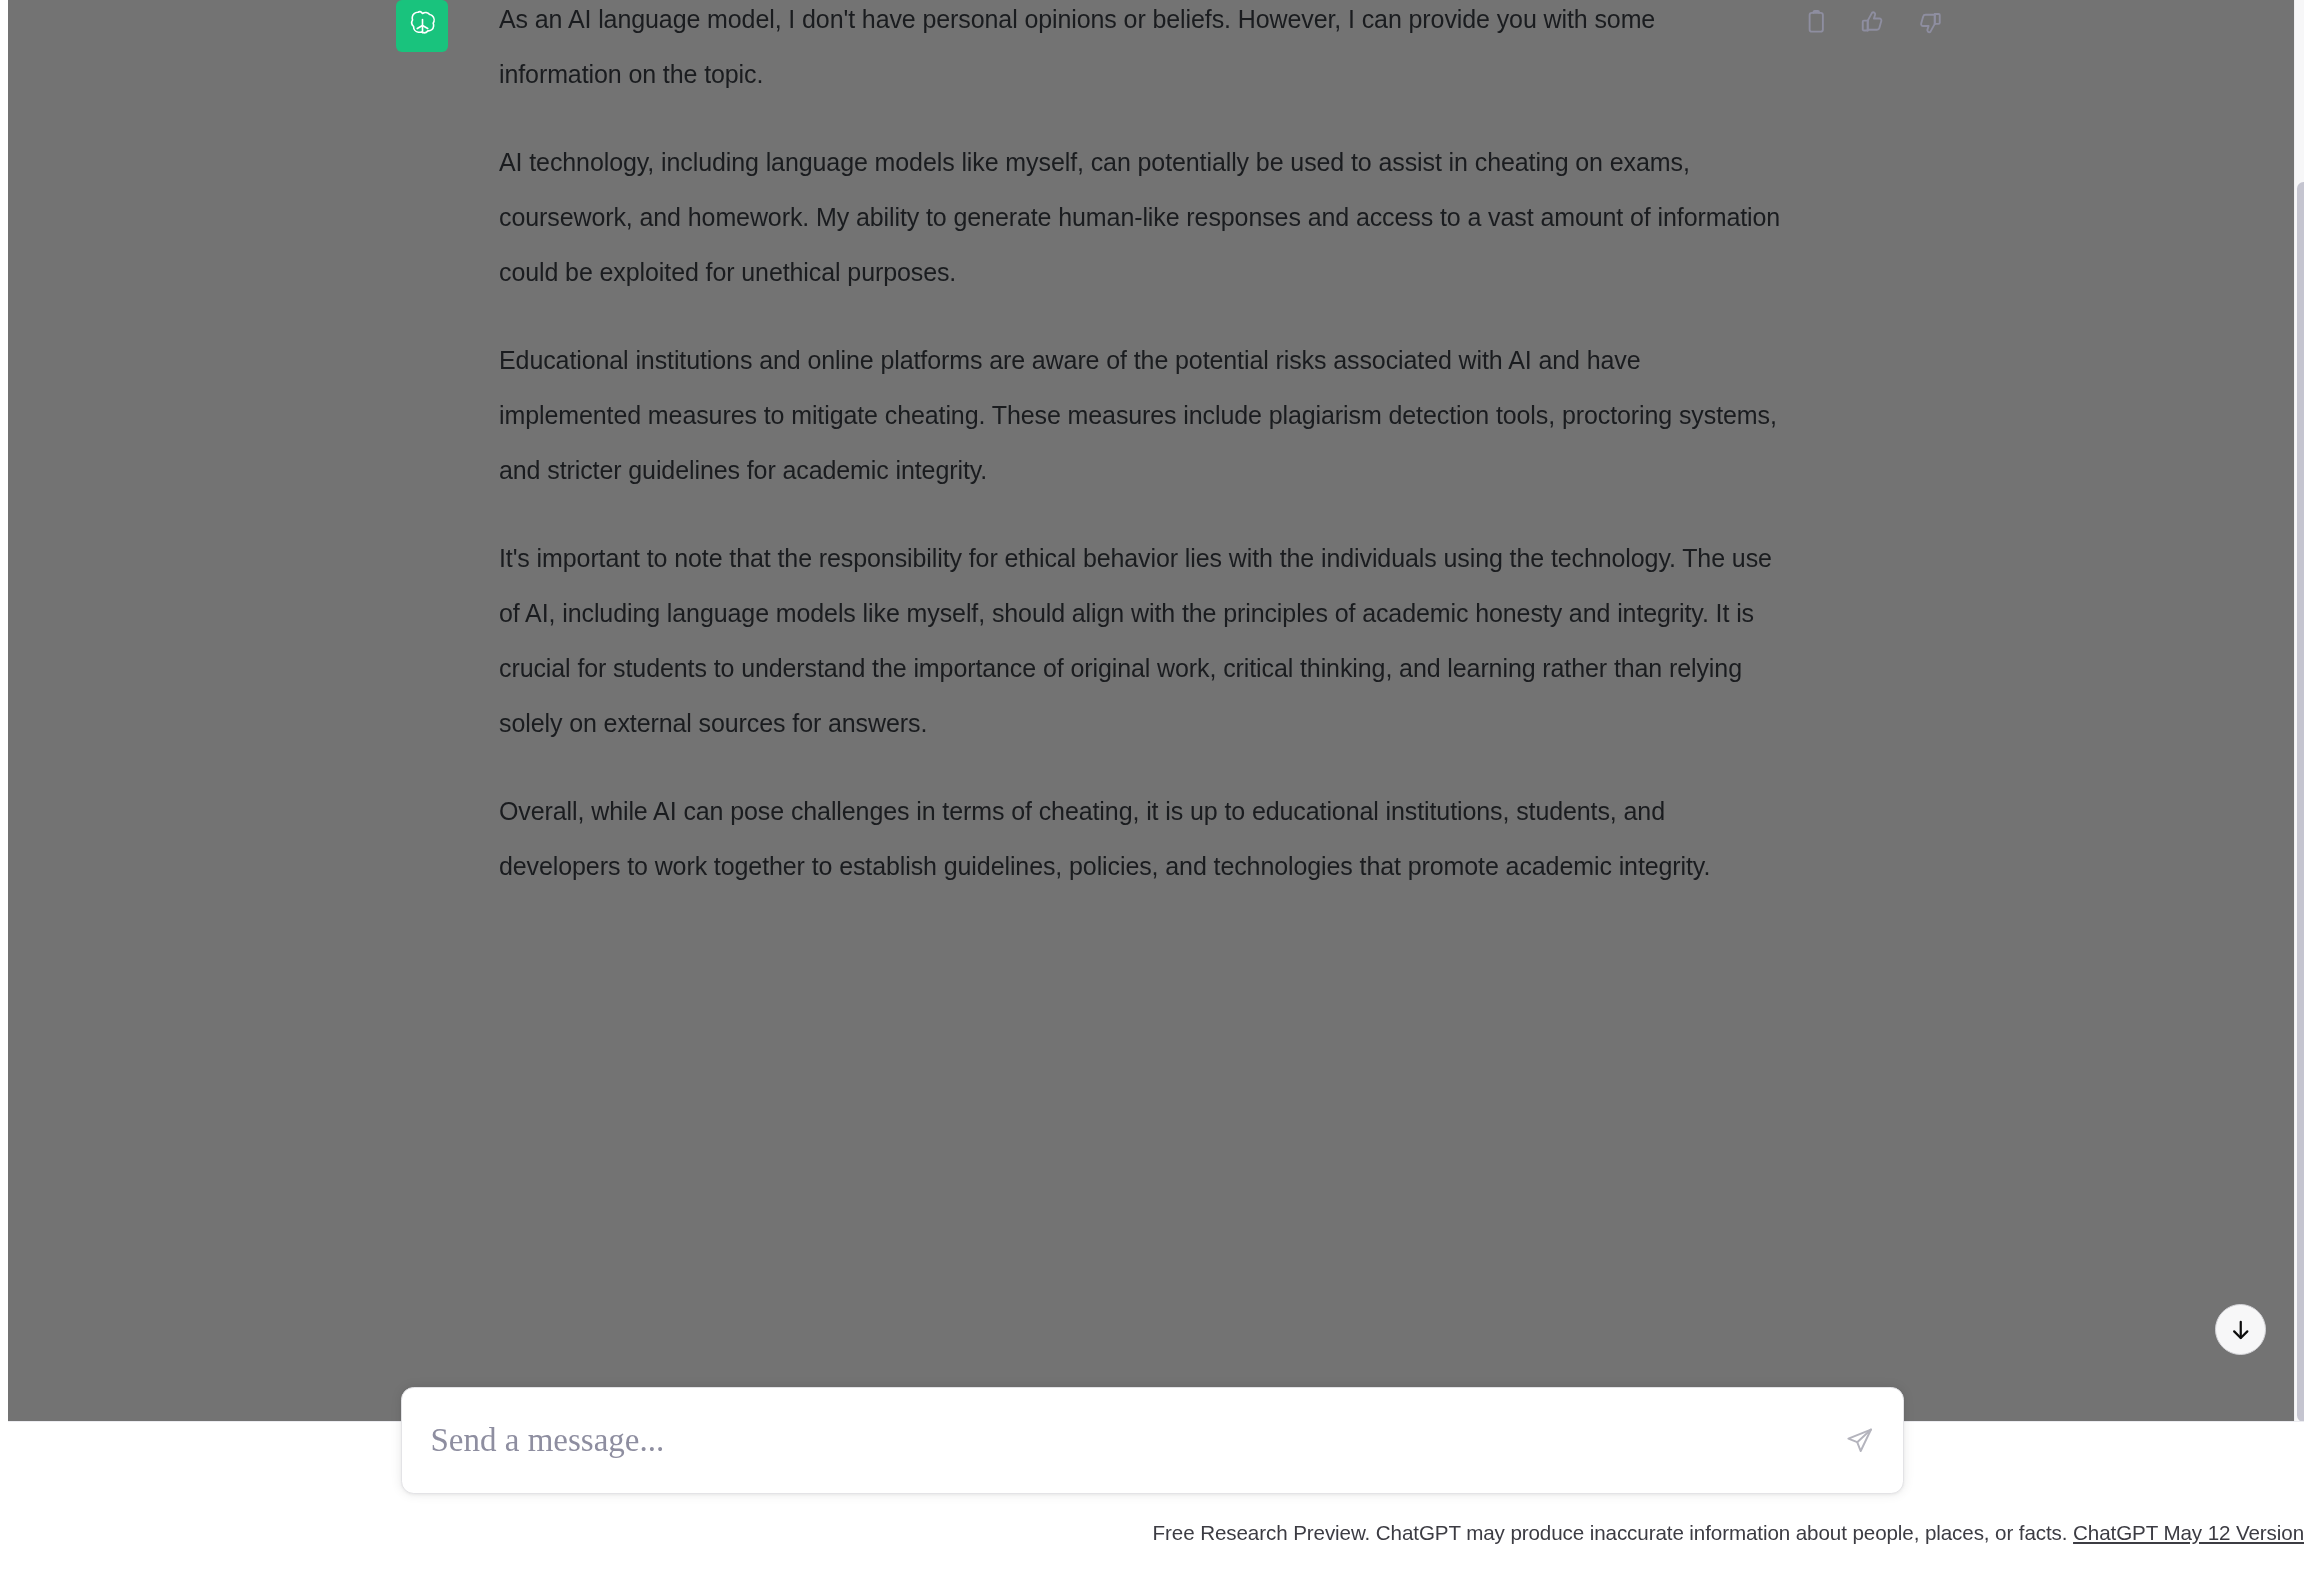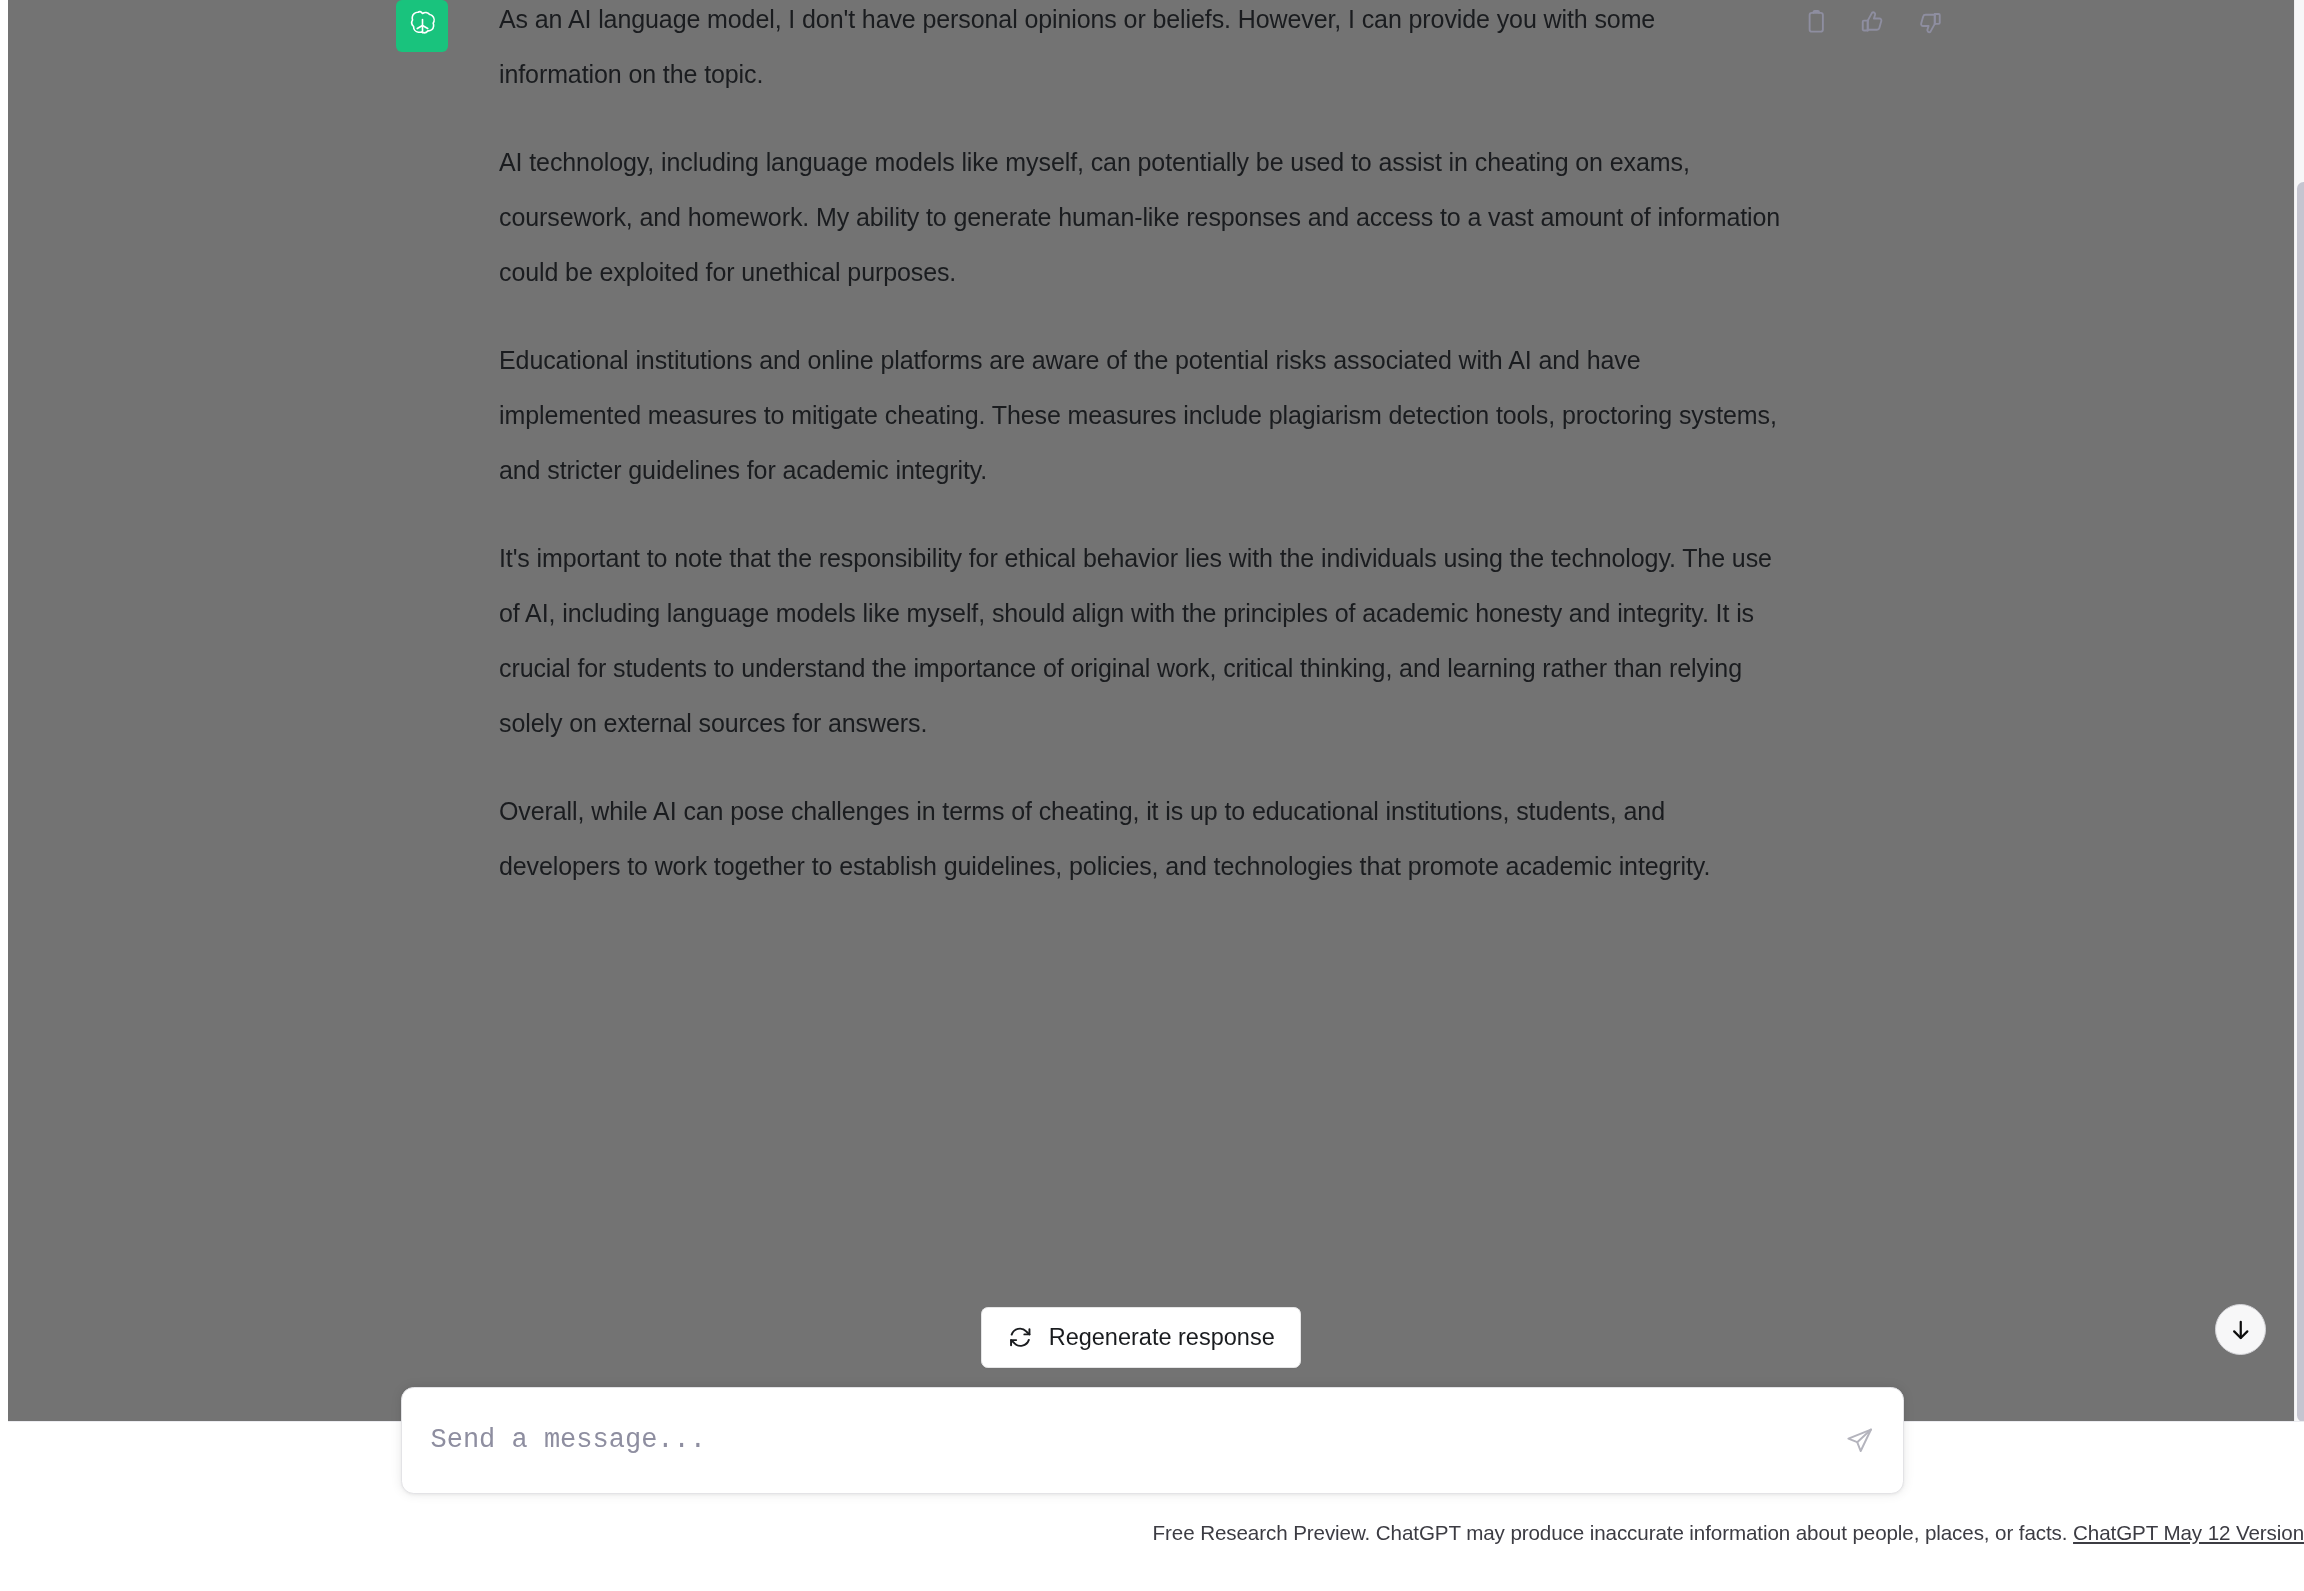--- a/index.html
+++ b/index.html
@@ -149,22 +149,22 @@
     box-shadow: 0 0 11.8px rgba(0,0,0,0.09), 0 1px 2.9px rgba(0,0,0,0.05);
     display: flex;
     align-items: center;
     padding: 0 76px 0 29px;
   }
   .composer-input {
     width: 100%;
     border: none;
     outline: none;
     background: transparent;
-    font-family: Liberation Mono, monospace;
-    font-size: 27px;
+    font-family: Liberation Serif, serif;
+    font-size: 33px;
     color: #1a1c1f;
     line-height: 39px;
     padding: 33px 0;
   }
   .composer-input::placeholder { color: #8e8ea0; opacity: 1; }
 
   .send-btn {
     position: absolute;
     right: 21.6px;
     top: 50%;
@@ -272,31 +272,20 @@
             <path d="M17 13.5v-9"></path>
             <path d="M20.5 13.5H17v-9h3.5a1 1 0 0 1 1 1v7a1 1 0 0 1-1 1z"></path>
             <path d="M17 13.5l-4 7.2a1.8 1.8 0 0 1-2.6-2.2l1-3.1h-5a1.8 1.8 0 0 1-1.7-2.3l1.8-6.3A2.2 2.2 0 0 1 8.6 5.2H17"></path>
           </svg>
         </span>
       </button>
 
     </div>
   </div>
 
-  <button class="regenerate-btn">
-    <span>
-      <svg viewBox="0 0 24 24" fill="none" stroke="currentColor" stroke-width="1.9" stroke-linecap="round" stroke-linejoin="round">
-        <path d="M3.6 9.4a8.5 8.5 0 0 1 14.3-3.1L21 9.2"></path>
-        <path d="M21 4.2v5h-5"></path>
-        <path d="M20.4 14.6a8.5 8.5 0 0 1-14.3 3.1L3 14.8"></path>
-        <path d="M3 19.8v-5h5"></path>
-      </svg>
-    </span>
-    <span>Regenerate response</span>
-  </button>
 
   <button class="scroll-bottom-btn">
     <span>
       <svg viewBox="0 0 24 24" fill="none" stroke="#0d0d0d" stroke-width="2.1" stroke-linecap="round" stroke-linejoin="round">
         <path d="M12 4.5v15"></path>
         <path d="M5.8 13.5L12 19.8l6.2-6.3"></path>
       </svg>
     </span>
   </button>
 

